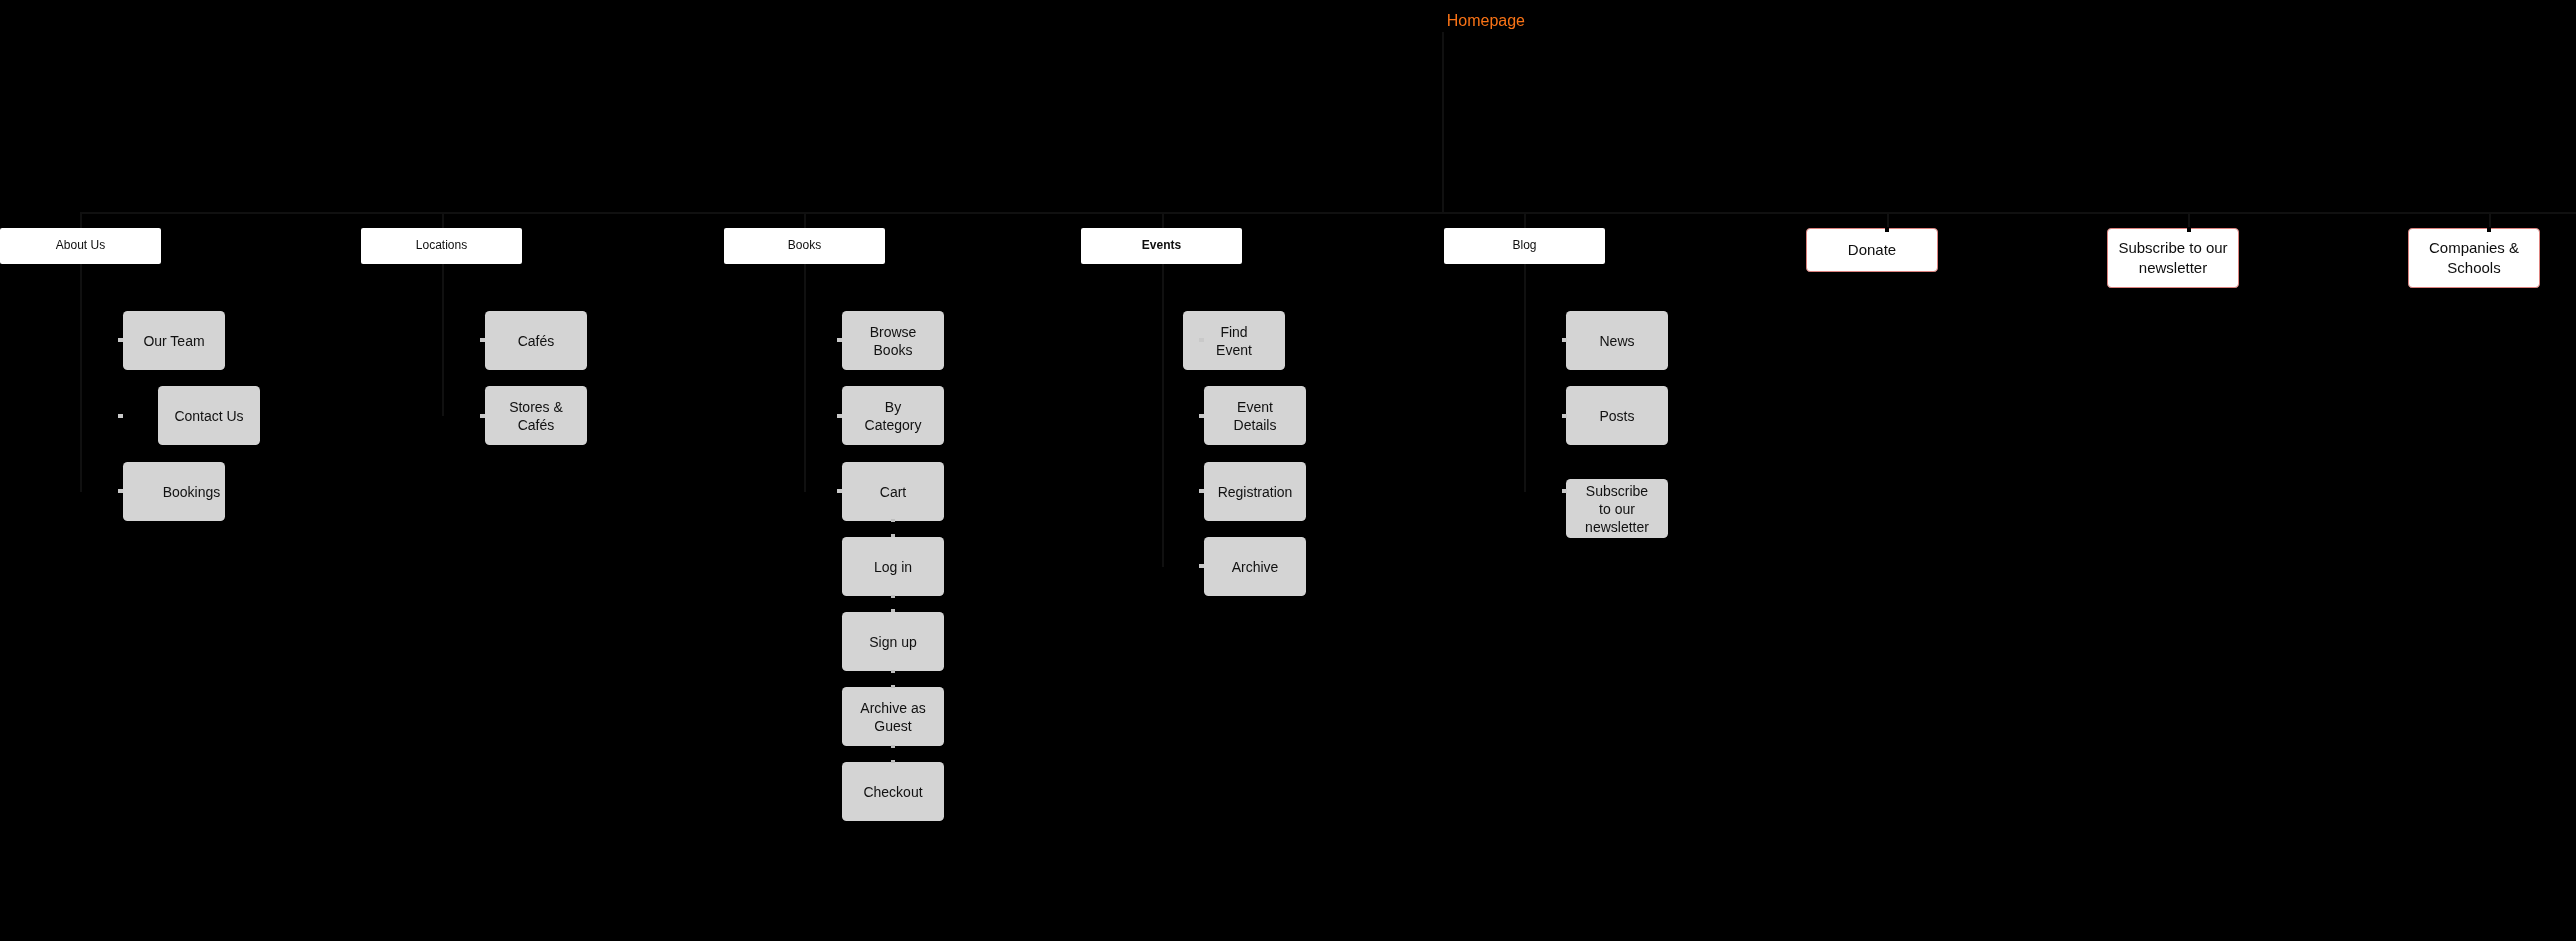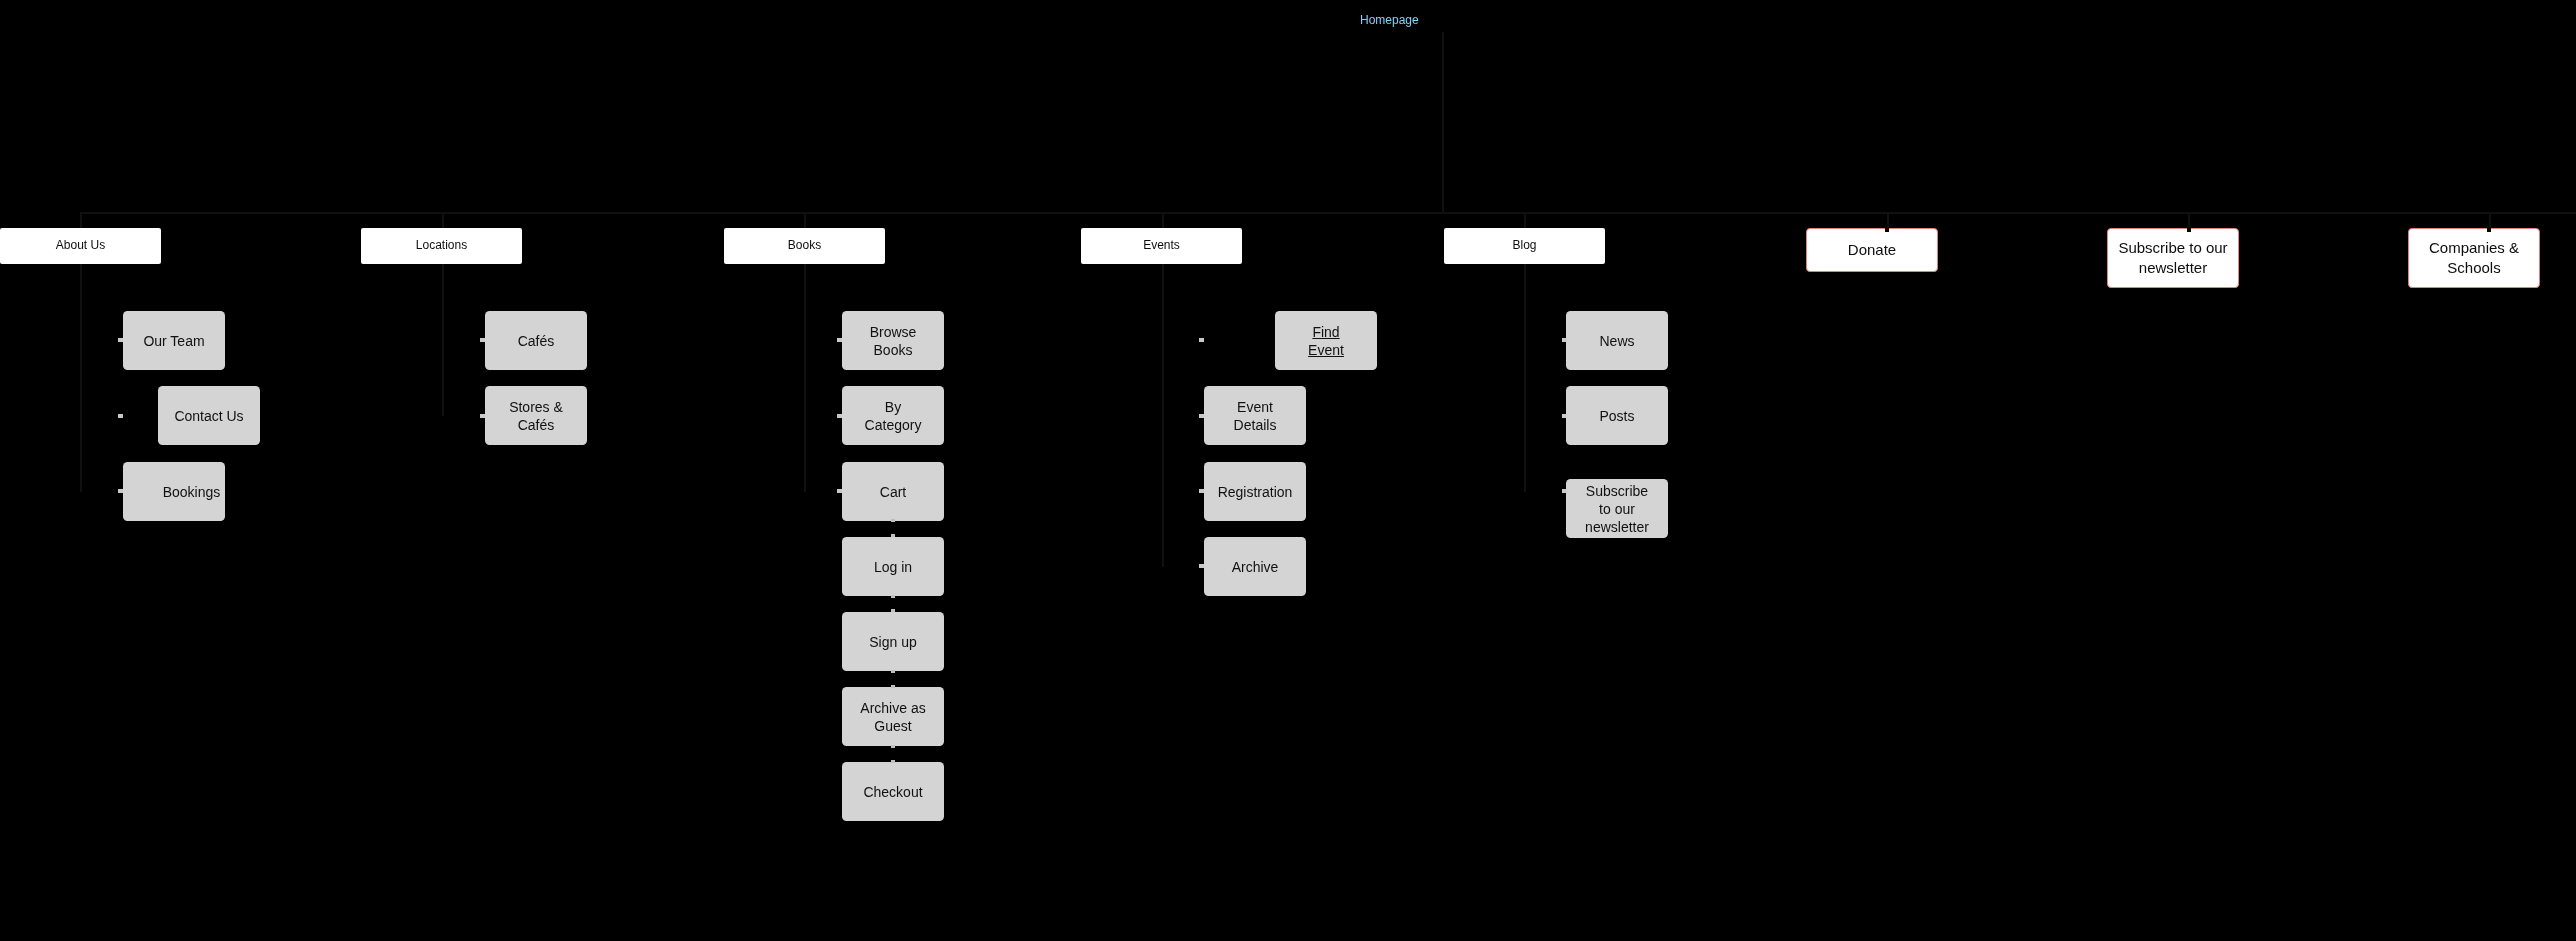--- a/index.html
+++ b/index.html
@@ -11,21 +11,21 @@
   .canvas{position:absolute;inset:0;}
   
   .cline{position:absolute;background:#101010;}
   
   .tick{position:absolute;width:4.6px;height:4.1px;background:#c9c9c9;}
   .nub{position:absolute;width:3.6px;height:3.1px;background:#bfbfbf;}
   .notch{position:absolute;width:4.1px;height:4.6px;background:#000000;}
   
   .root-label{
     position:absolute;left:1360px;top:9.3px;width:165px;height:23px;
-    color:#7dd3fc;font-size:12px;line-height:23px;text-align:left;
+    color:#f97316;font-size:16px;line-height:23px;text-align:right;
   }
   
   .node{
     position:absolute;box-sizing:border-box;
     display:flex;align-items:center;justify-content:center;
     text-align:center;white-space:pre-line;
   }
   .pbox{
     width:161px;height:36px;background:#ffffff;color:#0e0e0e;
     font-size:12px;line-height:19.6px;border-radius:2.1px;
@@ -61,21 +61,21 @@
 
   <div class="cline" style="left:80px;top:264px;width:1.5px;height:228px;"></div>
   <div class="cline" style="left:442px;top:264px;width:1.5px;height:152px;"></div>
   <div class="cline" style="left:804px;top:264px;width:1.5px;height:228px;"></div>
   <div class="cline" style="left:1162px;top:264px;width:1.5px;height:303px;"></div>
   <div class="cline" style="left:1524px;top:264px;width:1.5px;height:228px;"></div>
 
   <div class="node pbox" style="left:0px;top:228px;">About Us</div>
   <div class="node pbox" style="left:361px;top:228px;">Locations</div>
   <div class="node pbox" style="left:724px;top:228px;">Books</div>
-  <div class="node pbox" style="left:1081px;top:228px;">Events</div>
+  <div class="node pbox" style="left:1081px;top:228px;font-weight:bold;">Events</div>
   <div class="node pbox" style="left:1444px;top:228px;">Blog</div>
 
   <div class="node rbox" style="left:1806px;top:228px;height:44px;">Donate</div>
   <div class="node rbox" style="left:2107px;top:228px;height:60px;">Subscribe to our
 newsletter</div>
   <div class="node rbox" style="left:2408px;top:228px;height:60px;">Companies &amp;
 Schools</div>
 
   <div class="notch" style="left:1885px;top:227px;"></div>
   <div class="notch" style="left:2187px;top:227px;"></div>
@@ -93,21 +93,21 @@
 Books</div>
   <div class="node sbox" style="left:842px;top:386px;">By
 Category</div>
   <div class="node sbox" style="left:842px;top:462px;">Cart</div>
   <div class="node sbox" style="left:842px;top:537px;">Log in</div>
   <div class="node sbox" style="left:842px;top:612px;">Sign up</div>
   <div class="node sbox" style="left:842px;top:687px;">Archive as
 Guest</div>
   <div class="node sbox" style="left:842px;top:762px;">Checkout</div>
 
-  <div class="node sbox" style="left:1275px;top:311px;text-decoration:underline;">Find
+  <div class="node sbox" style="left:1183px;top:311px;">Find
 Event</div>
   <div class="node sbox" style="left:1204px;top:386px;">Event
 Details</div>
   <div class="node sbox" style="left:1204px;top:462px;">Registration</div>
   <div class="node sbox" style="left:1204px;top:537px;">Archive</div>
 
   <div class="node sbox" style="left:1566px;top:311px;">News</div>
   <div class="node sbox" style="left:1566px;top:386px;">Posts</div>
   <div class="node sbox" style="left:1566px;top:479px;">Subscribe
 to our

